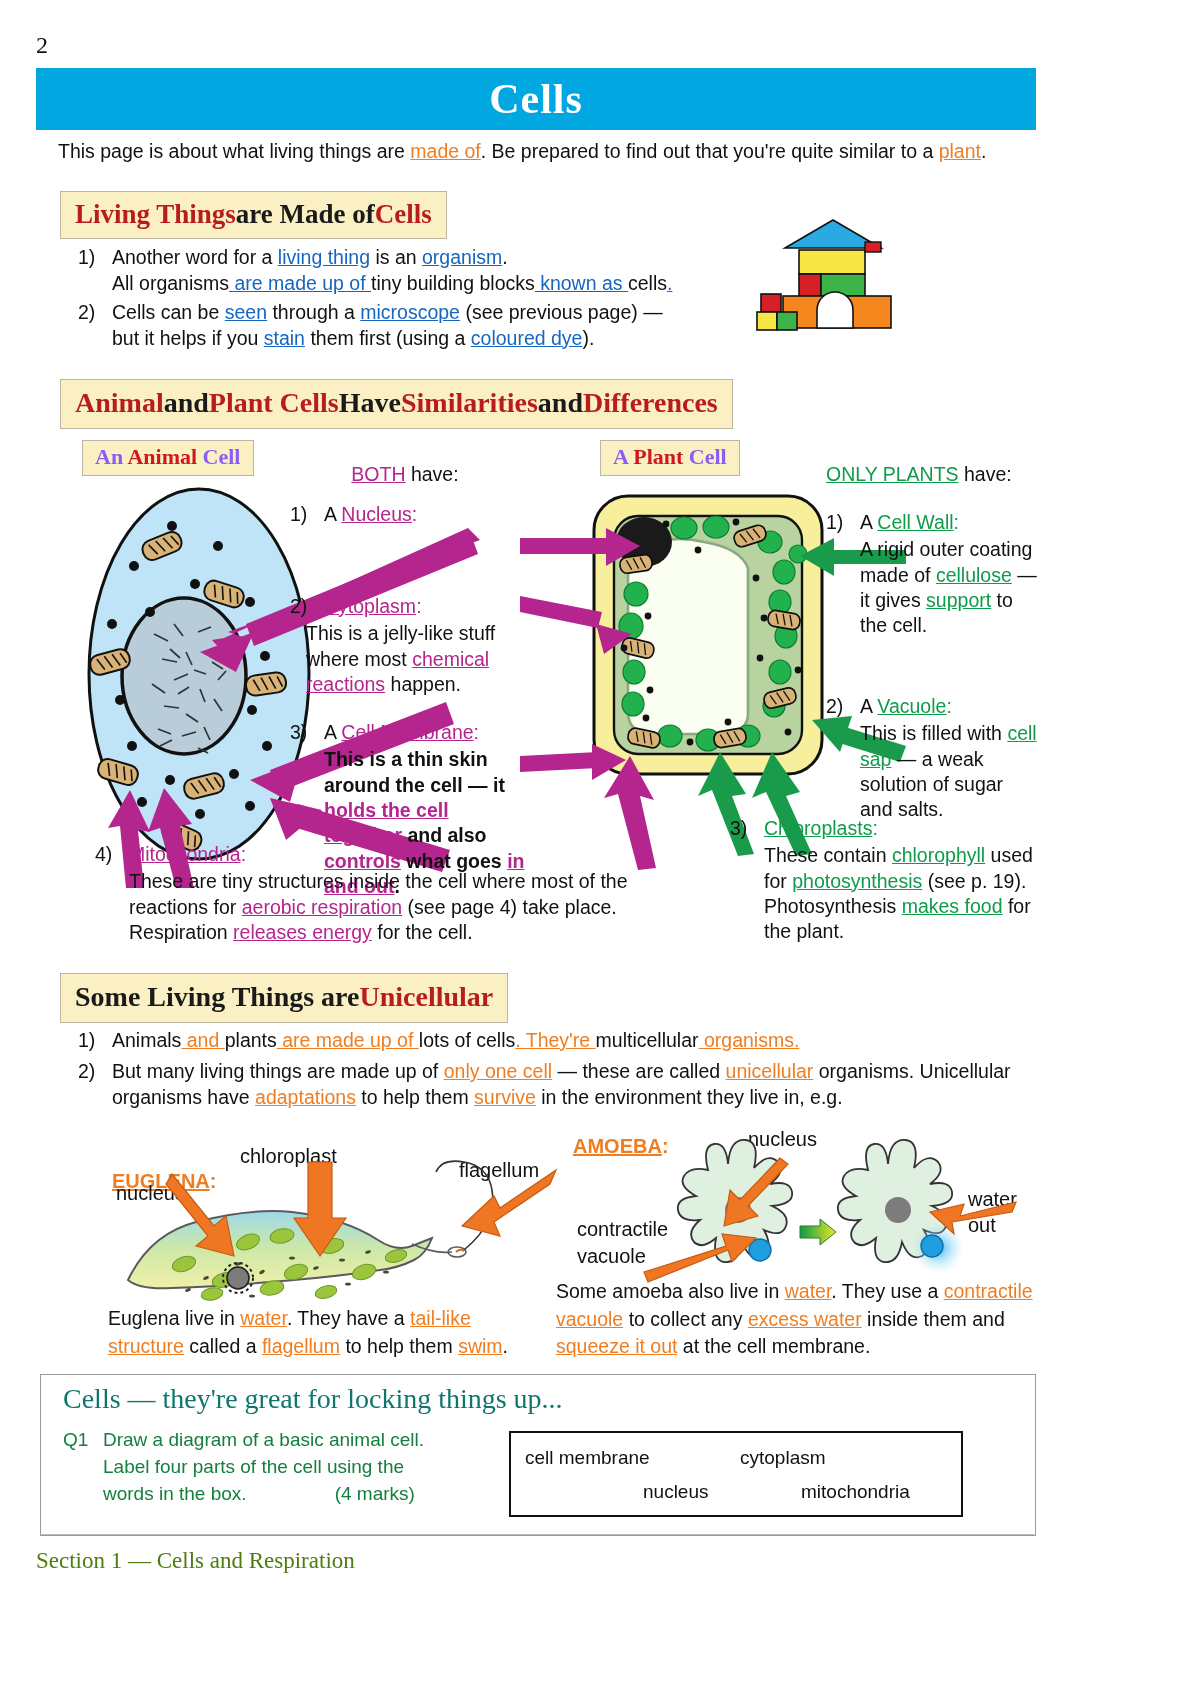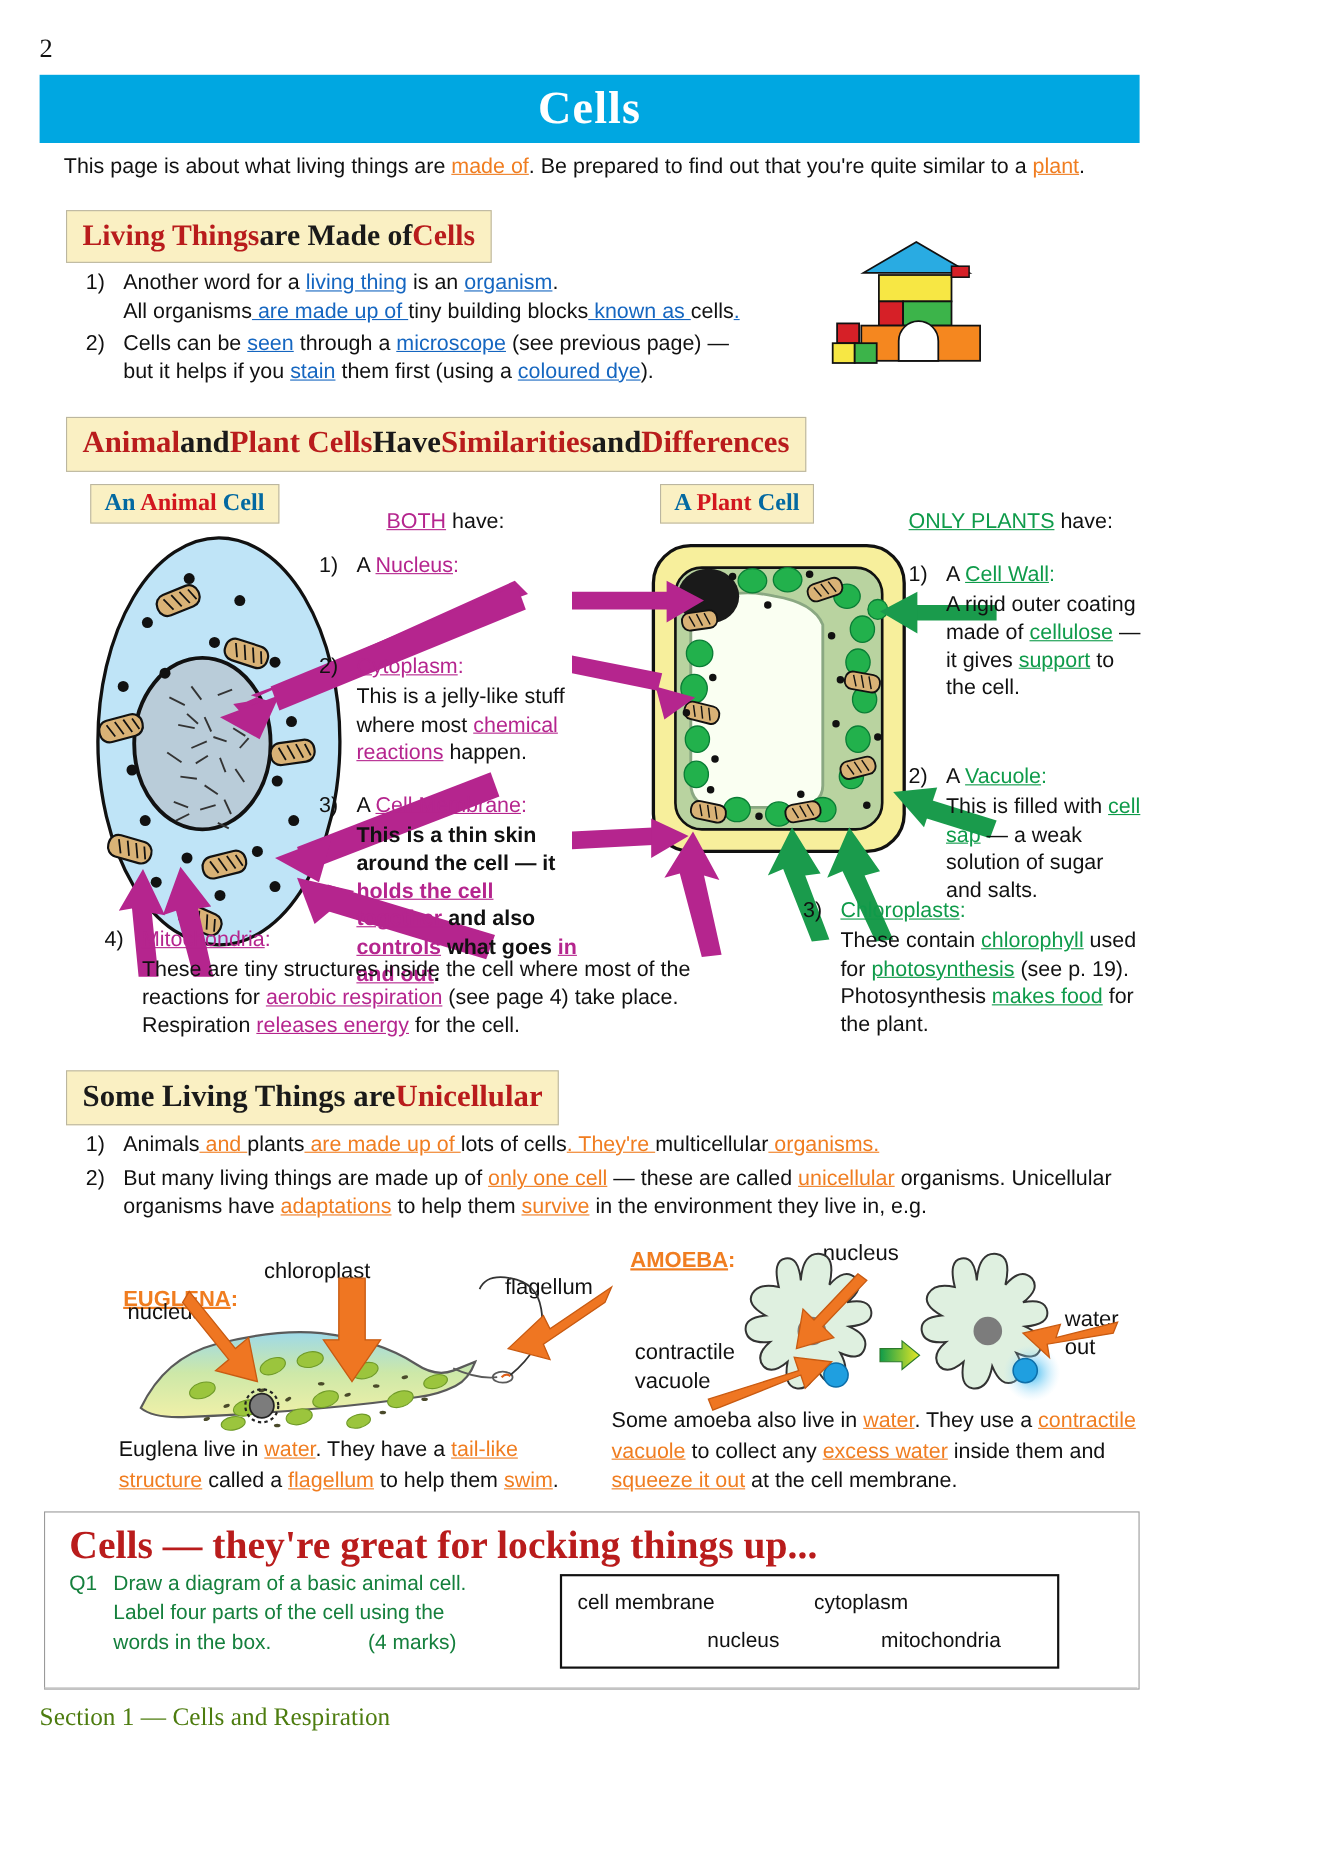--- a/index.html
+++ b/index.html
@@ -41,21 +41,21 @@
   .sec-head .red{color:#b91c1c;}
   .sec-head .blk{color:#1a1a1a;}
 
   
   .sub-head{
     position:absolute;background:#faf0c3;border:1px solid #bbb6a0;
     padding:3px 12px 5px 12px;
     font-family:"Liberation Serif", serif;font-weight:bold;font-size:22px;
   }
   .sub-head .red{color:#d2161e;}
-  .sub-head .blk{color:#0369a1;}
+  .sub-head .blk{color:#8b5cf6;}
 
   
   .txt{position:absolute;color:#111;font-size:19.5px;line-height:1.30;}
   .list-row{position:absolute;display:flex;font-size:19.5px;color:#111;line-height:1.32;}
   .list-num{width:34px;flex:0 0 34px;}
   .list-body{flex:1;}
 
   u.b{color:#1566c0;text-decoration:underline;}
   u.m{color:#b5258e;text-decoration:underline;}
   u.g{color:#0f9b4a;text-decoration:underline;}
@@ -73,21 +73,21 @@
   svg{display:block;overflow:visible;}
   .svg-abs{position:absolute;}
 
   
   .exam-box{
     position:absolute;left:40px;top:1374px;width:994px;height:160px;
     border:1px solid #9a9a9a;background:#fff;
   }
   .exam-title{
     position:absolute;left:22px;top:8px;
-    font-family:"Liberation Serif", serif;font-weight:bold;font-size:36px;color:#b91c1c;
+    font-family:"Liberation Serif", serif;font-weight:normal;font-size:28px;color:#0f766e;
   }
   .exam-q{
     position:absolute;left:22px;top:52px;width:420px;
     font-size:19px;color:#15803d;line-height:1.42;display:flex;
   }
   .exam-q .ql{width:40px;flex:0 0 40px;}
   .word-box{
     position:absolute;left:468px;top:56px;width:450px;height:82px;
     border:2px solid #111;background:#fff;font-size:19px;color:#111;
   }
@@ -261,21 +261,21 @@
     <div class="note-row">
         <div class="n" id="bn1">1)</div>
       <div id="bt1">A <u class="m">Nucleus</u><span class="kb">:</span></div>
       </div>
   </div>
   <div class="col-note" style="left:290px;top:592px;width:230px;">
     <div class="note-row">
         <div class="n" id="bn2">2)</div>
       <div id="bt2"><u class="m">Cytoplasm</u><span class="kb">:</span></div>
       </div>
-    <div id="bb2" style="margin-left:34px;margin-top:2px;">This is a jelly-like stuff where most <u class="m">chemical reactions</u> happen.</div>
+    <div id="bb2" style="margin-left:16px;margin-top:2px;">This is a jelly-like stuff where most <u class="m">chemical reactions</u> happen.</div>
   </div>
   <div class="col-note" style="left:290px;top:718px;width:240px;">
     <div class="note-row">
         <div class="n" id="bn3">3)</div>
       <div id="bt3">A <u class="m">Cell Membrane</u><span class="kb">:</span></div>
       </div>
     <div id="bb3" style="margin-left:34px;margin-top:2px;font-weight:bold;">This is a thin skin around the cell — it <u class="m">holds the cell together</u> and also <u class="m">controls</u> what goes <u class="m">in and out</u>.</div>
   </div>
   <div class="col-note" style="left:95px;top:840px;width:580px;">
     <div class="note-row">

